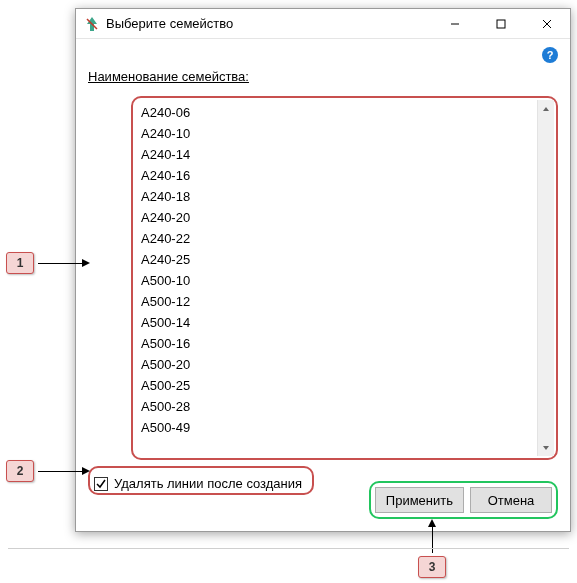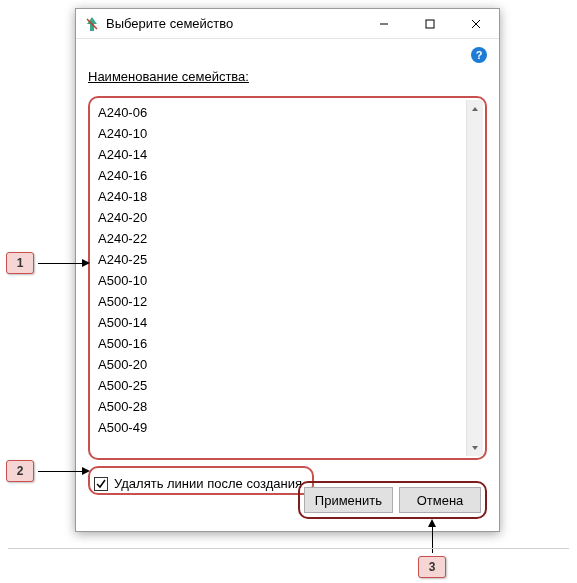--- a/index.html
+++ b/index.html
@@ -11,21 +11,21 @@
     font-family: "Segoe UI", Tahoma, sans-serif;
     font-size: 13px;
     background: #fff;
     position: relative;
     color: #000;
   }
   .outer-shadow {
     position: absolute;
     left: 75px;
     top: 8px;
-    width: 425px;
+    width: 496px;
     height: 524px;
     background: #fff;
     box-shadow: 0 2px 10px rgba(0,0,0,0.35);
     border: 1px solid #9a9a9a;
   }
   
   .titlebar {
     height: 30px;
     display: flex;
     align-items: center;
@@ -65,20 +65,21 @@
   }
   .label-row { margin: 2px 0 12px 0; text-decoration: underline; }
 
   .listbox-wrap {
     border: 2px solid #c8504f;
     border-radius: 10px;
     padding: 2px 2px 2px 4px;
     height: 364px;
     position: relative;
     overflow: hidden;
+    margin-left: 43px;
   }
   .listbox {
     width: 100%; height: 100%;
     overflow: hidden;
     position: relative;
   }
   .list-items {
     padding: 2px 0 0 2px;
   }
   .list-item {
@@ -116,21 +117,21 @@
     border: 1px solid #333;
     margin-right: 6px;
     display: flex; align-items: center; justify-content: center;
     font-size: 11px; line-height: 1;
   }
 
   .button-row {
     position: absolute;
     right: 12px; bottom: 12px;
     display: flex;
-    border: 2px solid #7f1d1d;
+    border: 2px solid #22c55e;
     border-radius: 10px;
     padding: 4px;
   }
   .dlg-btn {
     min-width: 82px;
     height: 26px;
     background: #e1e1e1;
     border: 1px solid #adadad;
     display: flex; align-items: center; justify-content: center;
     padding: 0 10px;

